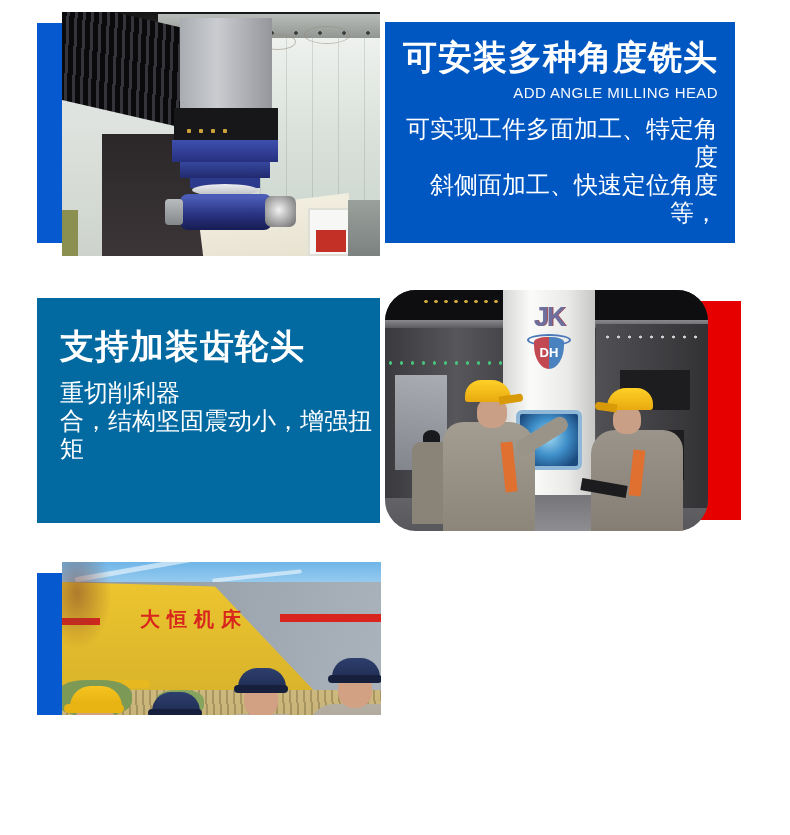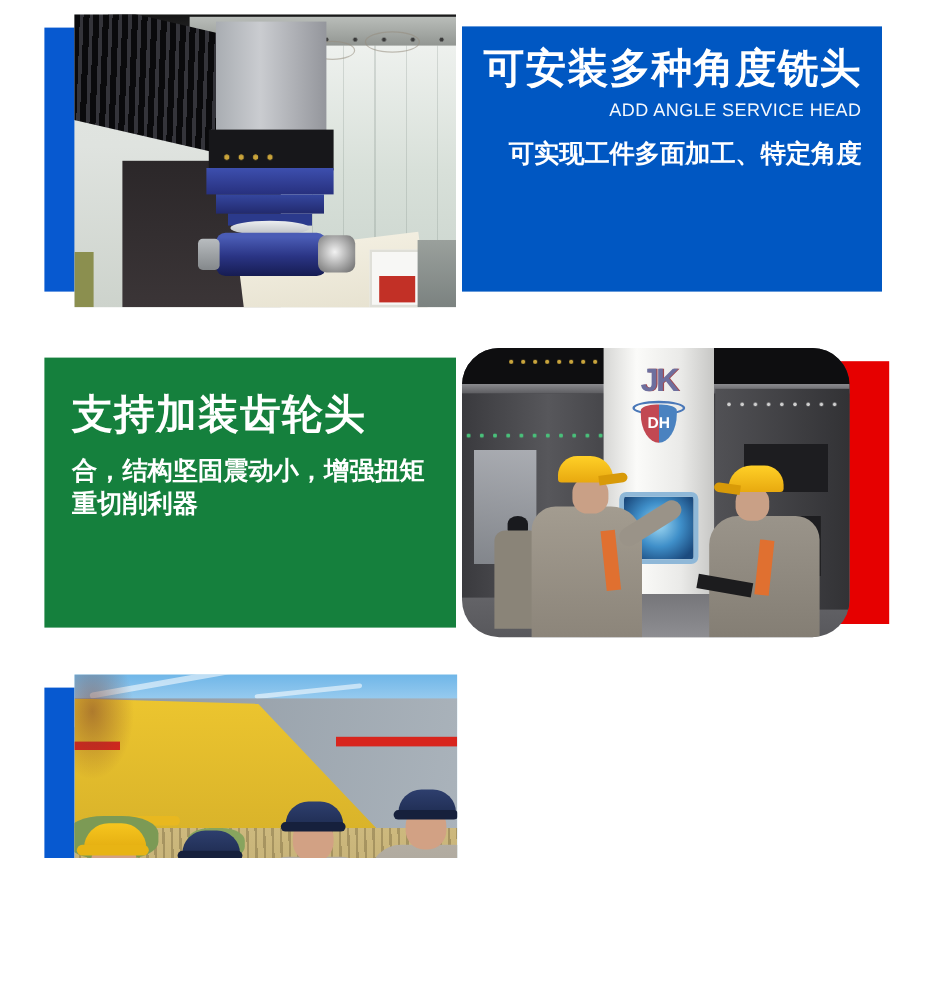--- a/index.html
+++ b/index.html
@@ -1,25 +1,25 @@
 <!DOCTYPE html>
 <html><head>
 <meta charset="utf-8">
 <style>
   html,body{margin:0;padding:0;background:#fff;}
   .canvas{position:relative;width:790px;height:715px;background:#fff;overflow:hidden;
           font-family:"Liberation Sans","DejaVu Sans",sans-serif;}
   
   .panel{position:absolute;box-sizing:border-box;color:#fff;}
   .panel-blue{background:#0057c2;}
-  .panel-red{background:#15803d;}
+  .panel-red{background:#0369a1;}
   .t{font-size:34px;font-weight:bold;line-height:1.05;letter-spacing:1px;margin:0;}
   .sub{font-size:15px;margin-top:8px;letter-spacing:.4px;opacity:.96;}
   .body{margin-top:14px;}
-  .bl{font-size:21px;line-height:28px;font-weight:bold;}
+  .bl{font-size:24px;line-height:28px;}
   .s1-panel{left:385px;top:22px;width:350px;height:221px;text-align:right;padding:18px 17px 0 0;}
   .s2-panel{left:37px;top:298px;width:343px;height:225px;text-align:left;padding:31px 0 0 23px;}
   .s3-panel{left:385px;top:573px;width:351px;height:220px;text-align:right;padding:19px 17px 0 0;}
   
   .accent{position:absolute;}
   .s1-accent{left:37px;top:23px;width:55px;height:220px;background:#0759d0;}
   .s2-accent{left:700px;top:301px;width:41px;height:219px;background:#e60000;}
   .s3-accent{left:37px;top:573px;width:55px;height:220px;background:#0759d0;}
   
   .photo{position:absolute;overflow:hidden;z-index:2;}
@@ -158,33 +158,34 @@
     <div class="p1-b2"></div>
     <div class="p1-taper"></div>
     <div class="p1-disc"></div>
     <div class="p1-head"></div>
     <div class="p1-capL"></div>
     <div class="p1-capR"></div>
   </div>
 
   <div class="panel panel-blue s1-panel">
     <h2 class="t">可安装多种角度铣头</h2>
-    <div class="sub">ADD ANGLE SERVICE HEAD</div>
+    <div class="sub">ADD ANGLE MILLING HEAD</div>
     <div class="body">
       <div class="bl">可实现工件多面加工、特定角度</div>
+      <div class="bl">斜侧面加工、快速定位角度等，</div>
     </div>
   </div>
 
   <div class="accent s2-accent"></div>
 
   <div class="panel panel-red s2-panel">
     <h2 class="t">支持加装齿轮头</h2>
     <div class="body">
+      <div class="bl">重切削利器</div>
       <div class="bl">合，结构坚固震动小，增强扭矩</div>
-      <div class="bl">重切削利器</div>
     </div>
   </div>
 
   <div class="photo ph2">
     <div class="p2-topbeam"></div>
     <div class="p2-lights"></div>
     <div class="p2-rail"></div>
     <div class="p2-mleft"></div>
     <div class="p2-patch"></div>
     <div class="p2-dotsL"></div>
@@ -219,20 +220,21 @@
   <div class="accent s3-accent"></div>
 
   <div class="photo ph3">
     <div class="p3-sky"></div>
     <div class="p3-cloud" style="left:12px;top:5px;width:120px;height:5px;transform:rotate(-10deg);"></div>
     <div class="p3-cloud" style="left:150px;top:12px;width:90px;height:4px;transform:rotate(-6deg);"></div>
     <div class="p3-bldg"></div>
     <div class="p3-yellow"></div>
     <div class="p3-stripeL"></div>
     <div class="p3-stripeR"></div>
+    <div class="p3-sign">大恒机床</div>
     <div class="p3-tree"></div>
     <div class="p3-rail"></div>
     <div class="p3-grass"></div>
     <div class="p3-bush1"></div>
     <div class="p3-bush2"></div>
 
     <div class="p3-body" style="left:246px;top:142px;width:96px;height:103px;"></div>
     <div class="p3-stripe" style="left:246px;top:178px;width:96px;height:8px;"></div>
     <div class="p3-zip" style="left:292px;top:168px;height:77px;"></div>
     <div class="p3-head" style="left:276px;top:110px;width:34px;height:36px;"></div>

